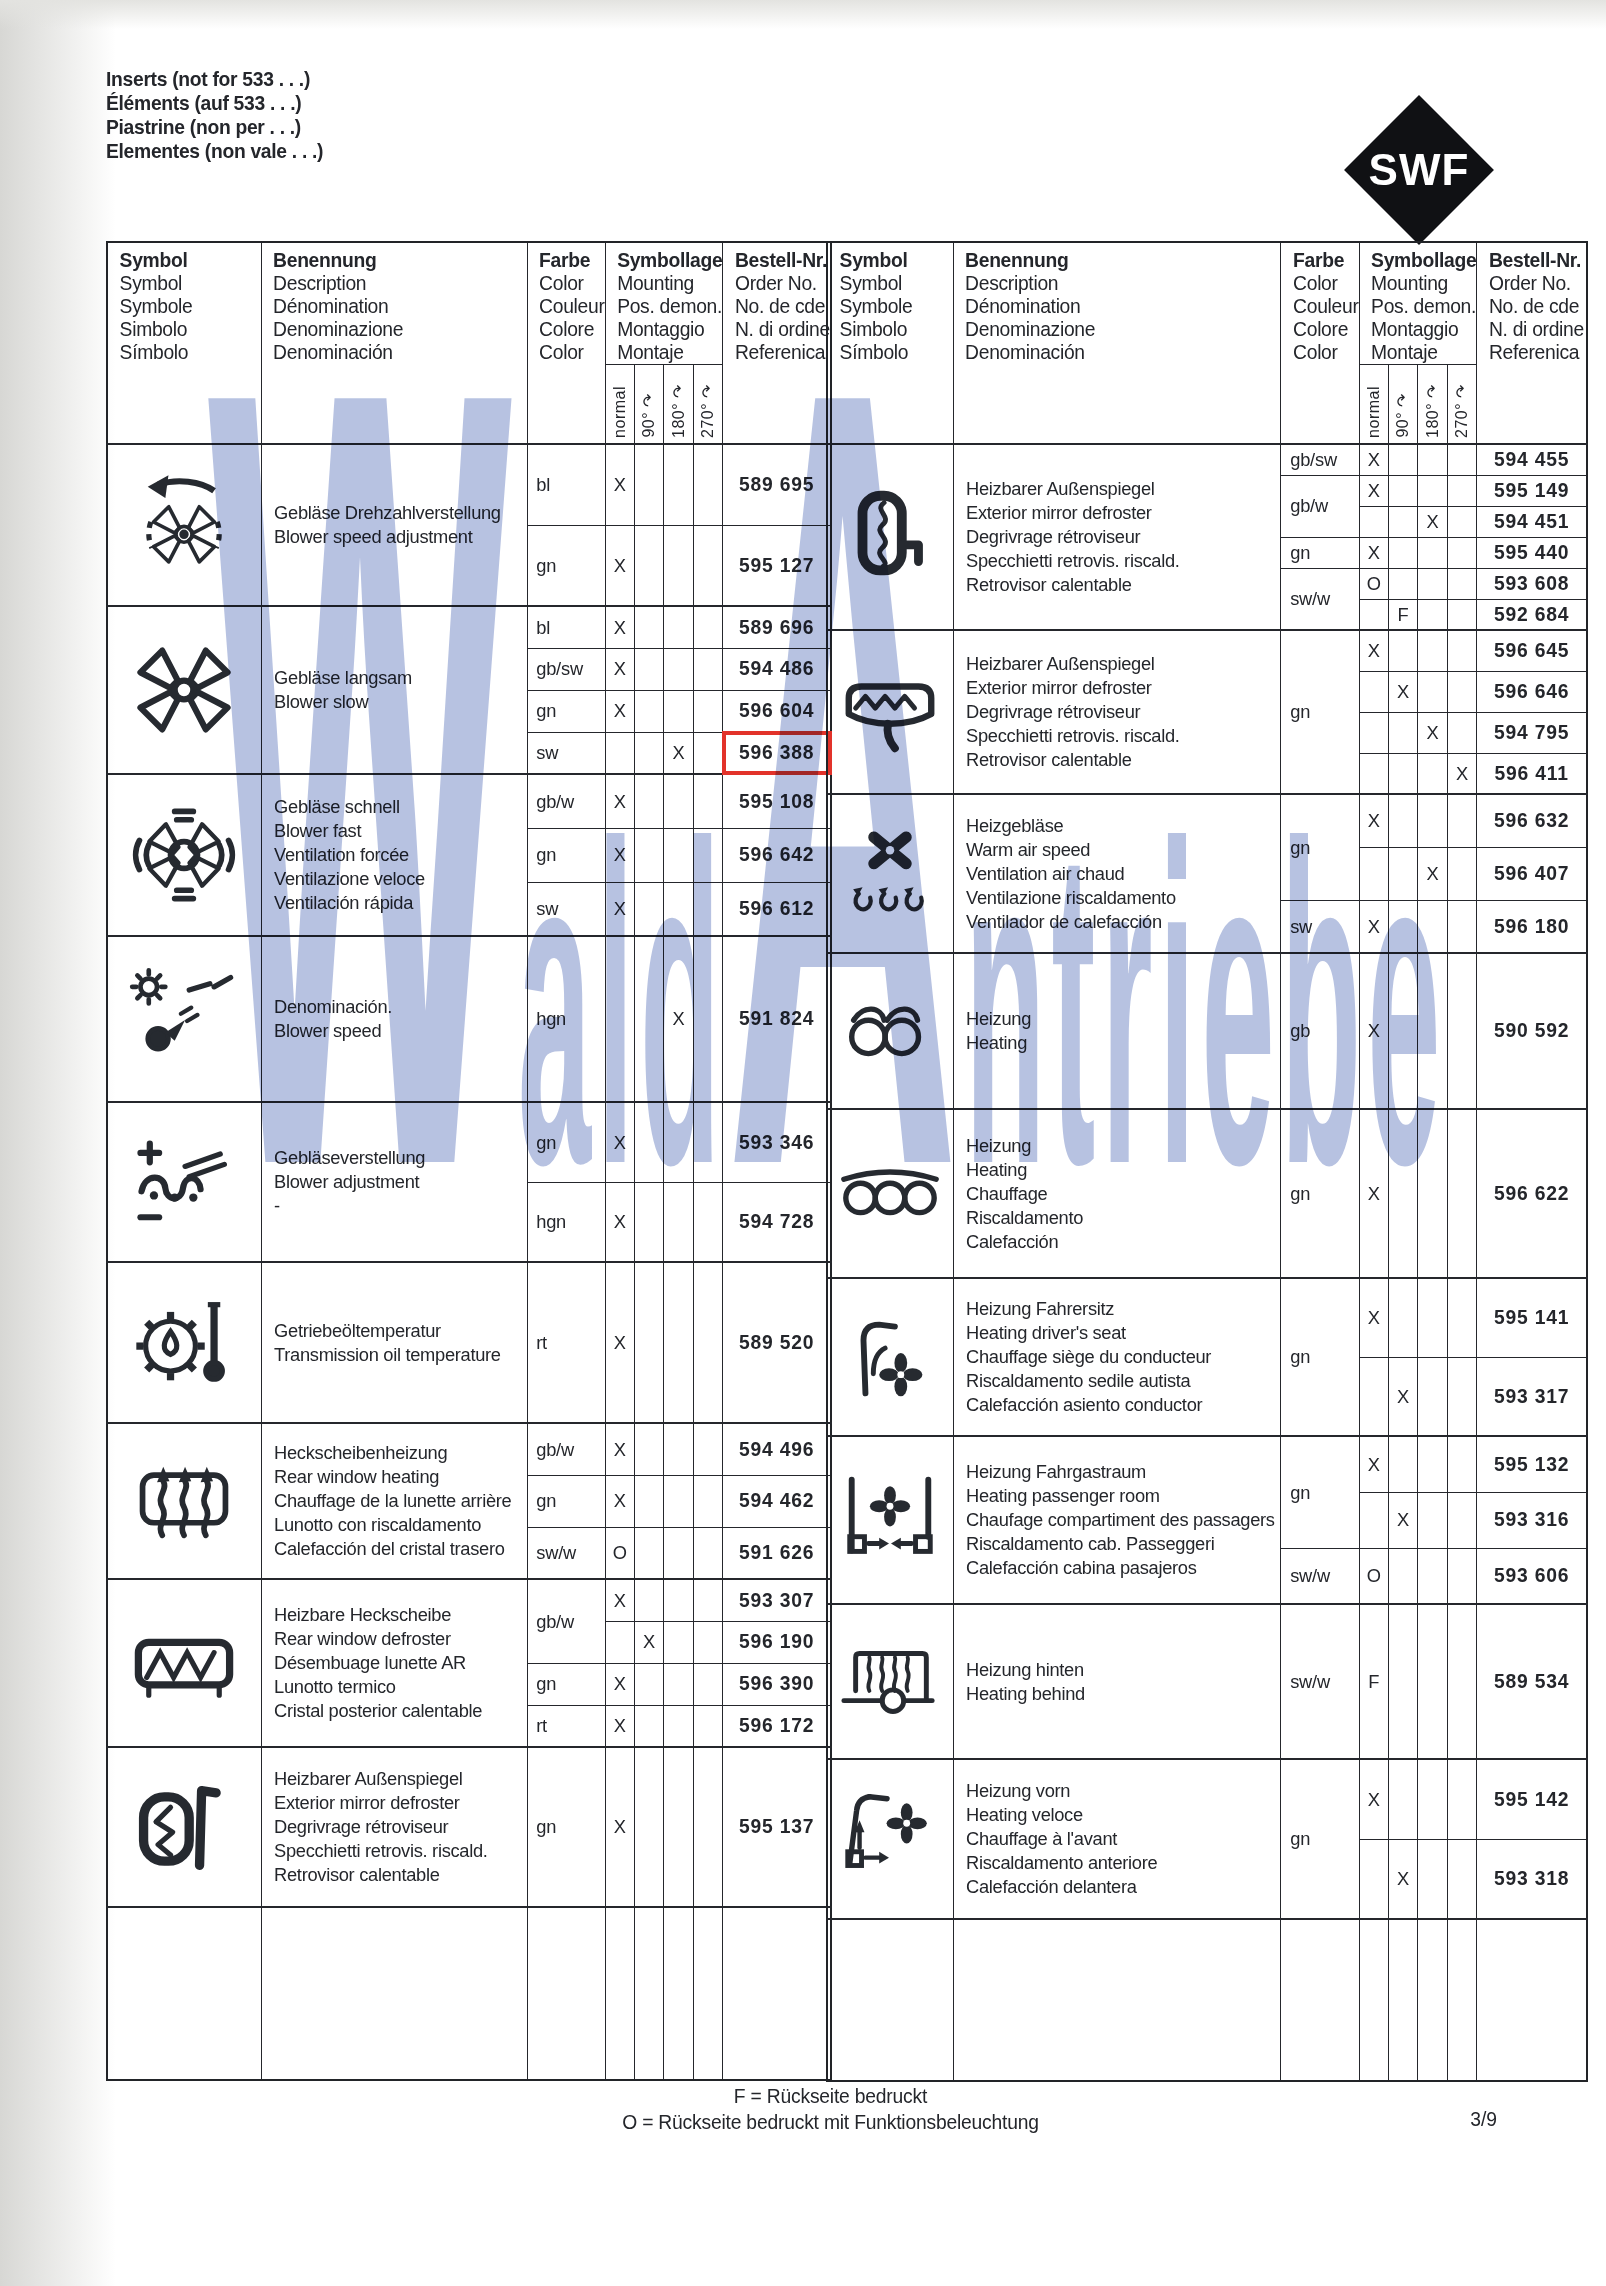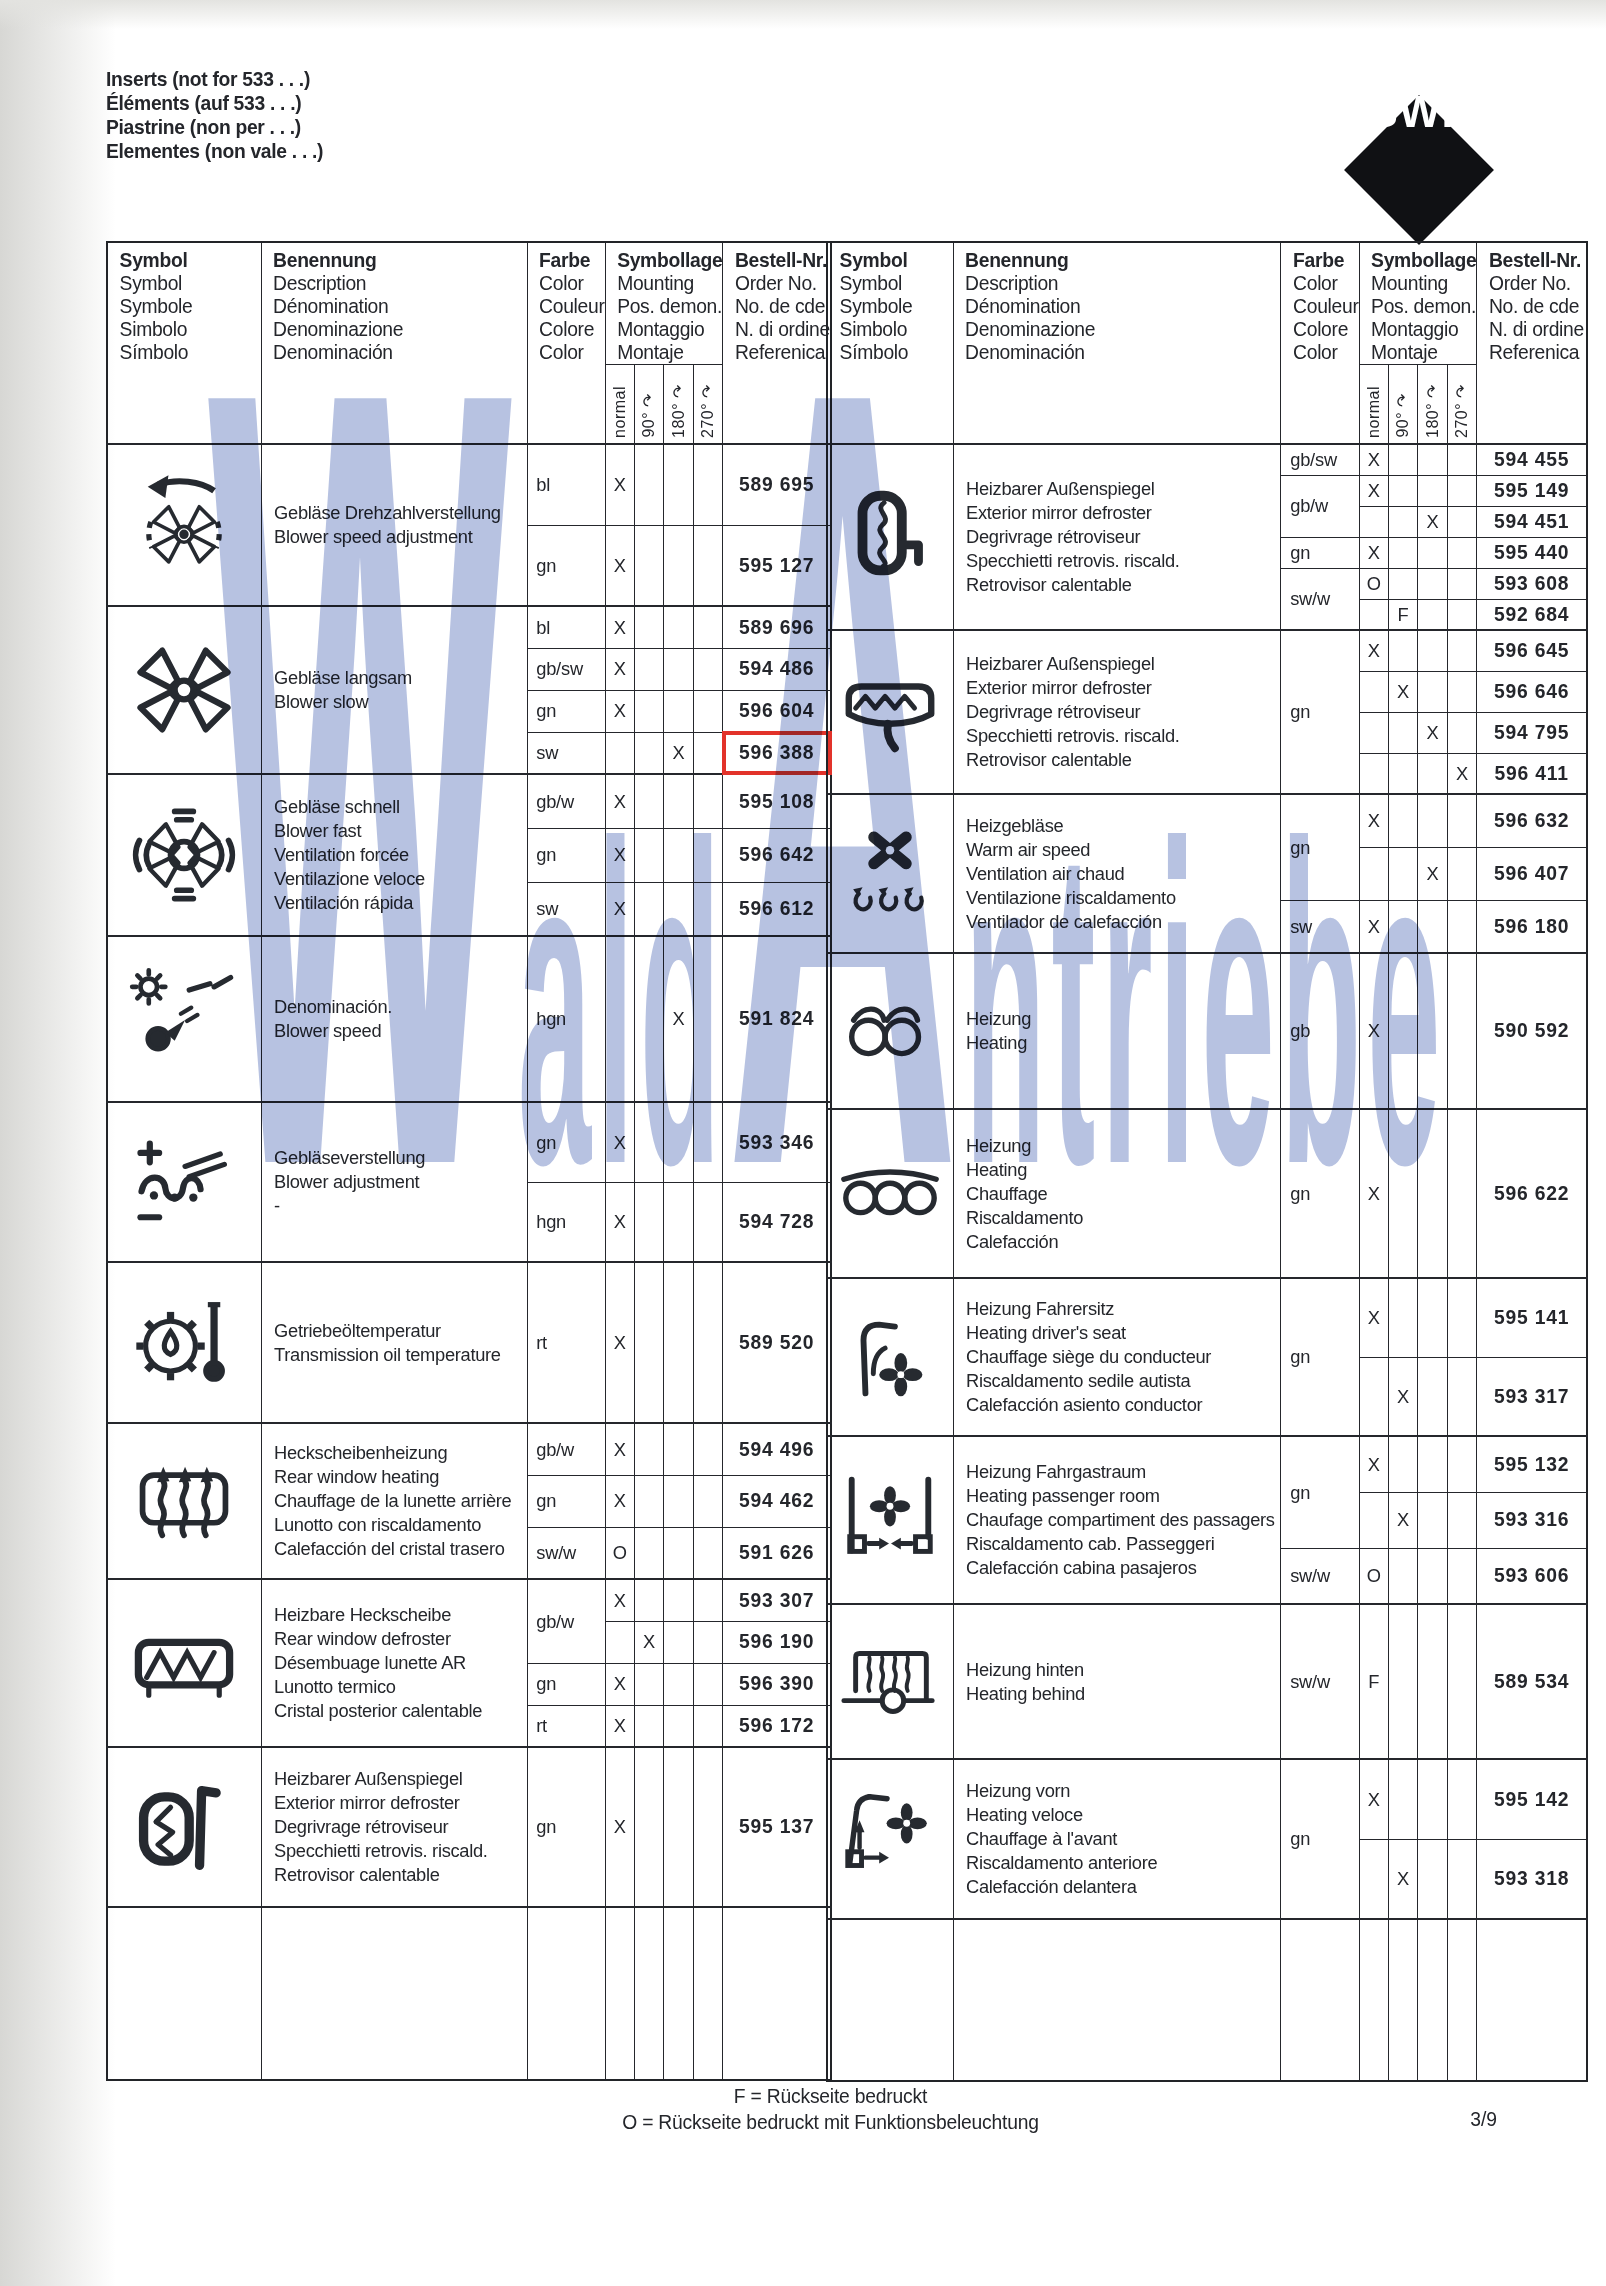--- a/index.html
+++ b/index.html
@@ -5,21 +5,21 @@
   html,body{margin:0;padding:0;background:#fff;}
   body{width:1607px;height:2286px;position:relative;font-family:"Liberation Sans",sans-serif;color:var(--ink,#24262b);}
   #page{position:absolute;inset:0;overflow:hidden;background:#fff;}
   .edge-left{position:absolute;left:0;top:0;bottom:0;width:116px;background:linear-gradient(90deg,#d7d7d4,rgba(255,255,255,0));}
   .edge-top{position:absolute;left:0;top:0;right:0;height:29px;background:linear-gradient(180deg,#e3e3e0,rgba(255,255,255,0));}
   
   .title-block{position:absolute;left:106px;top:68px;}
   .title-main{font-size:38px;font-weight:bold;letter-spacing:-0.5px;margin-bottom:7.7px;}
   .title-sub{font-size:19.3px;font-weight:bold;line-height:24px;letter-spacing:-0.3px;}
   
-  .logo{position:absolute;left:1336px;top:87px;width:166px;height:166px;display:flex;justify-content:center;}
+  .logo{position:absolute;left:1336px;top:87px;width:166px;height:166px;display:flex;align-items:center;justify-content:center;}
   .logo .diamond{position:absolute;left:30px;top:30px;width:106px;height:106px;background:var(--logo,#101114);transform:rotate(45deg);}
   .logo .logo-text{position:relative;color:#fff;font-size:44px;font-weight:bold;letter-spacing:1px;}
   
   .tbl-slot{position:absolute;top:241px;}
   #slot-left{left:106px;}
   #slot-right{left:826px;}
   table{border-collapse:collapse;table-layout:fixed;}
   th,td{border:1.9px solid #25272c;padding:0;vertical-align:middle;overflow:hidden;}
   table{border:2.9px solid #222428;}
   tr.row-start td{border-top-width:2.9px;}

